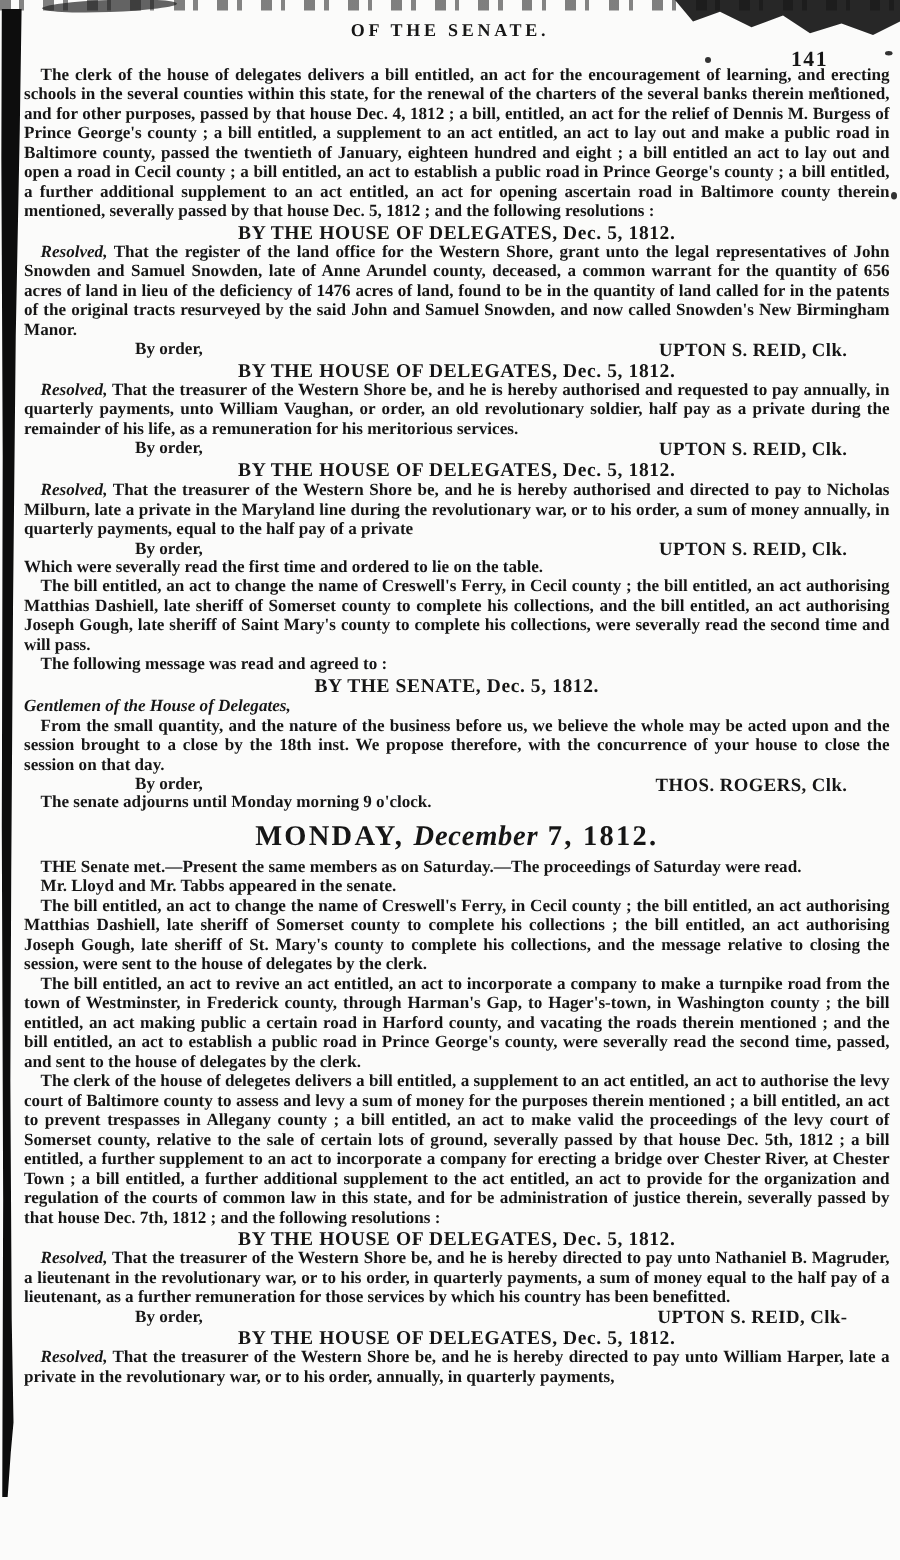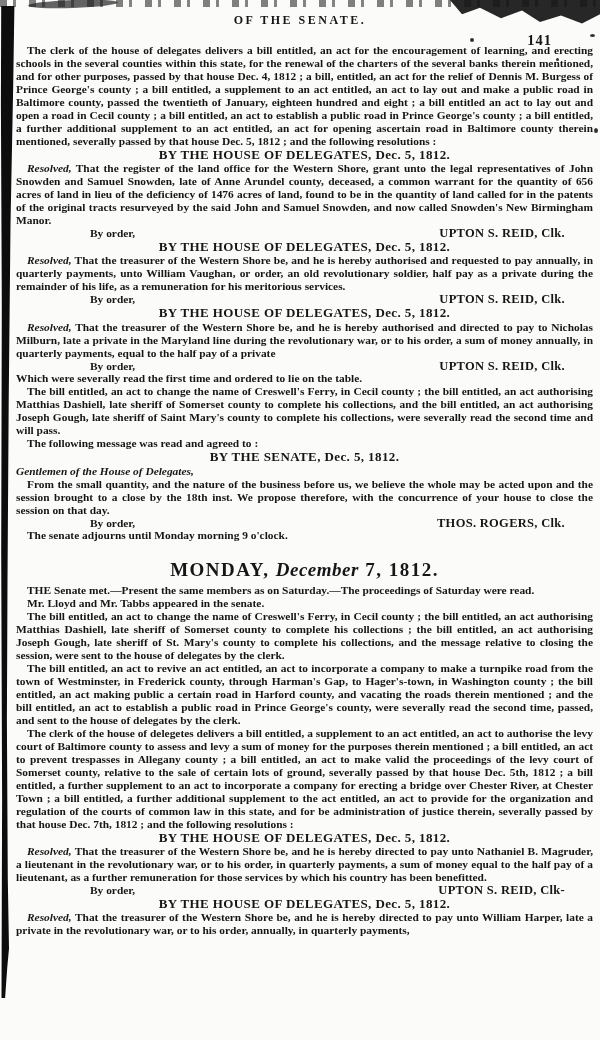--- a/index.html
+++ b/index.html
@@ -61,21 +61,21 @@
     letter-spacing:.4px;text-indent:0;
   }
   .byorder{
     display:flex;justify-content:space-between;
     padding-left:74px;padding-right:28px;text-indent:0;
   }
   .clerk{font-size:12.5px;letter-spacing:.3px;}
   .salutation{font-style:italic;text-indent:0;font-weight:bold;}
   .date-hdg{
     text-align:center;font-weight:bold;font-size:19px;line-height:22px;
-    letter-spacing:1.5px;margin:17px 0 3px 0;text-indent:0;
+    letter-spacing:1.5px;margin:5px 0 3px 0;text-indent:0;
   }
   .date-hdg .it{font-style:italic;letter-spacing:.5px;}
 </style>
 </head>
 <body>
 
 <div class="page">
 
   <div class="top-edge"></div>
   <div class="blot-tl"></div>

